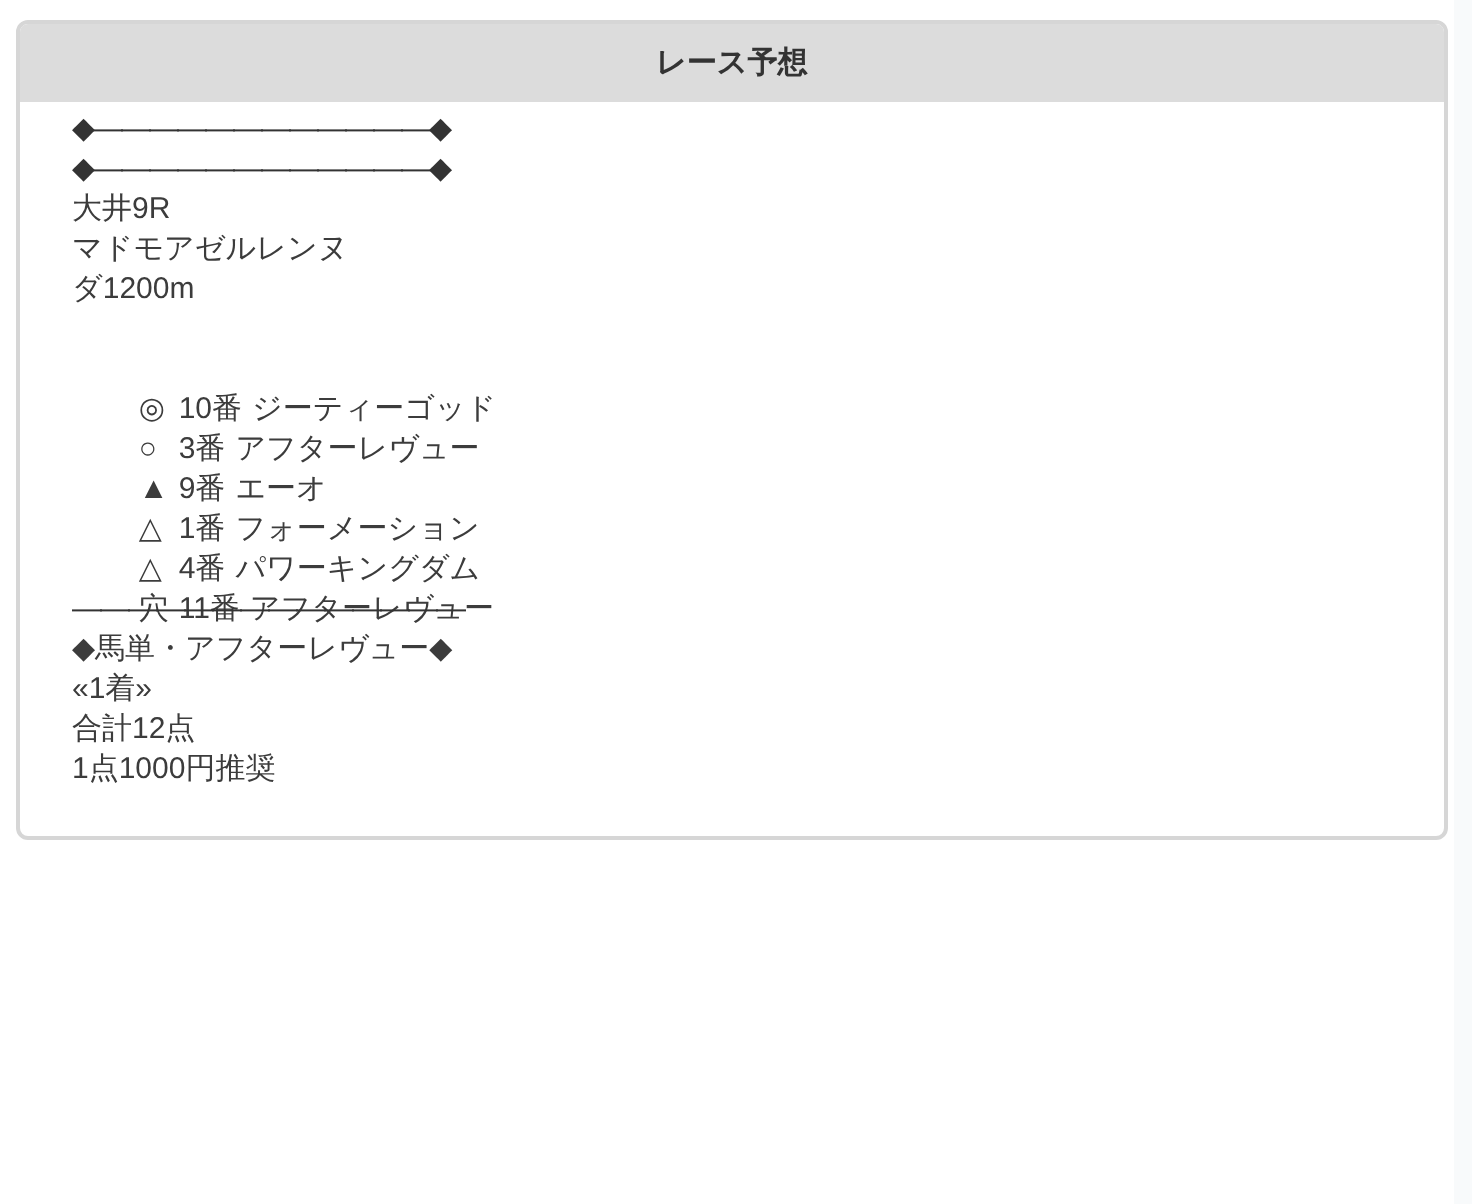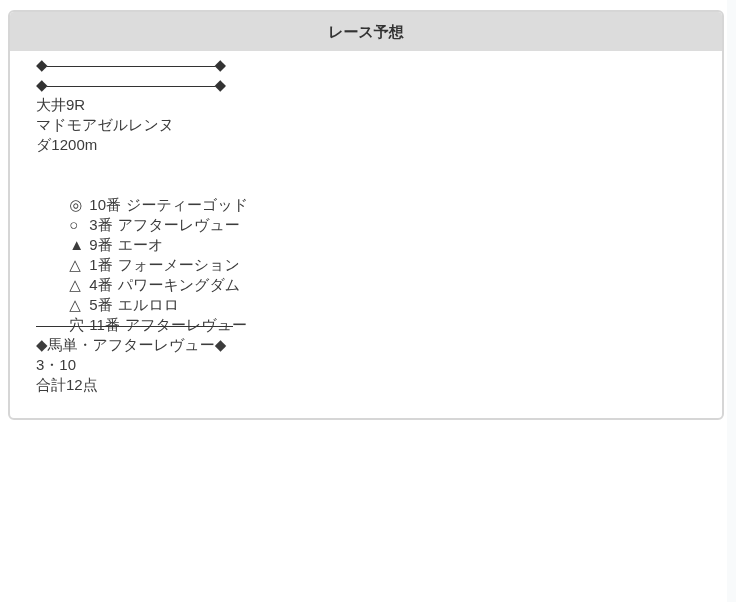--- a/index.html
+++ b/index.html
@@ -102,30 +102,28 @@
       <div class="line pred">
         <span class="mark">▲</span><span>9番</span><span>エーオ</span>
       </div>
       <div class="line pred">
         <span class="mark">△</span><span>1番</span><span>フォーメーション</span>
       </div>
       <div class="line pred">
         <span class="mark">△</span><span>4番</span><span>パワーキングダム</span>
       </div>
       <div class="line pred">
-        <span class="mark">△</span><span>5番</span><span>エルロロ</span>
-      </div>
-      <div class="line pred">
         <span class="mark">穴</span><span>11番</span><span>アフターレヴュー</span>
       </div>
 
       <div class="line deco">――――――――――――――</div>
 
       <div class="line">◆馬単・アフターレヴュー◆</div>
-      <div class="line">3・10</div>
+      <div class="line">«1着»</div>
       <div class="line">合計12点</div>
+      <div class="line">1点1000円推奨</div>
 
       <div class="blank"></div>
 
 
     </div>
   </div>
 </div>
 
 </body></html>

